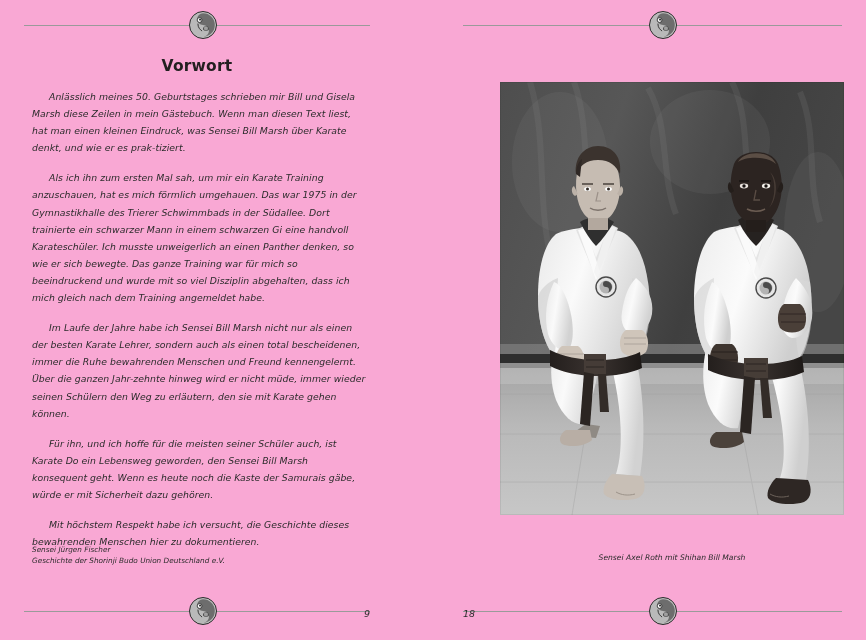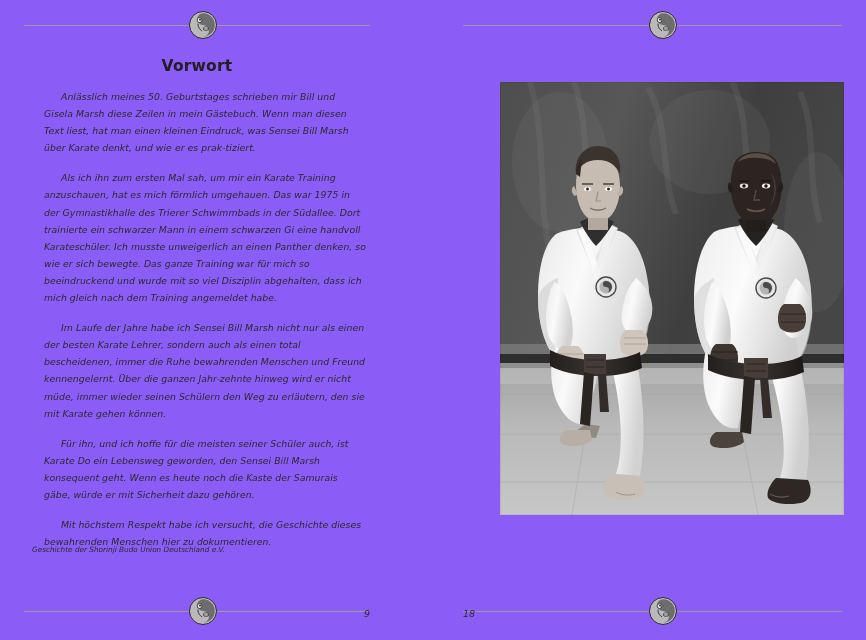--- a/index.html
+++ b/index.html
@@ -19,21 +19,21 @@
     position: relative;
     width: 866px;
     height: 640px;
     background: #ffffff;
     display: flex;
   }
   .page {
     position: relative;
     width: 433px;
     height: 640px;
-    background: #8b5cf6;
+    background: #f9a8d4;
     box-sizing: border-box;
   }
 
   
   .rule-band {
     position: absolute;
     left: 0;
     width: 433px;
     height: 30px;
   }
@@ -76,21 +76,21 @@
     color: #231f20;
   }
 
   .body-col {
     position: absolute;
     top: 88px;
     left: 32px;
     width: 334px;
   }
   .body-col p {
-    margin: 0 0 13px 12px;
+    margin: 0 0 13px 0;
     font-family: "DejaVu Sans", sans-serif;
     font-style: italic;
     font-size: 9.3px;
     line-height: 17.1px;
     text-indent: 17px;
     text-align: left;
     color: #2b2b2b;
     letter-spacing: 0.05px;
   }
 
@@ -170,20 +170,21 @@
 
     <div class="body-col">
       <p>Anlässlich meines 50. Geburtstages schrieben mir Bill und Gisela Marsh diese Zeilen in mein Gästebuch. Wenn man diesen Text liest, hat man einen kleinen Eindruck, was Sensei Bill Marsh über Karate denkt, und wie er es prak-tiziert.</p>
       <p>Als ich ihn zum ersten Mal sah, um mir ein Karate Training anzuschauen, hat es mich förmlich umgehauen. Das war 1975 in der Gymnastikhalle des Trierer Schwimmbads in der Südallee. Dort trainierte ein schwarzer Mann in einem schwarzen Gi eine handvoll Karateschüler. Ich musste unweigerlich an einen Panther denken, so wie er sich bewegte. Das ganze Training war für mich so beeindruckend und wurde mit so viel Disziplin abgehalten, dass ich mich gleich nach dem Training angemeldet habe.</p>
       <p>Im Laufe der Jahre habe ich Sensei Bill Marsh nicht nur als einen der besten Karate Lehrer, sondern auch als einen total bescheidenen, immer die Ruhe bewahrenden Menschen und Freund kennengelernt. Über die ganzen Jahr-zehnte hinweg wird er nicht müde, immer wieder seinen Schülern den Weg zu erläutern, den sie mit Karate gehen können.</p>
       <p>Für ihn, und ich hoffe für die meisten seiner Schüler auch, ist Karate Do ein Lebensweg geworden, den Sensei Bill Marsh konsequent geht. Wenn es heute noch die Kaste der Samurais gäbe, würde er mit Sicherheit dazu gehören.</p>
       <p>Mit höchstem Respekt habe ich versucht, die Geschichte dieses bewahrenden Menschen hier zu dokumentieren.</p>
     </div>
 
     <div class="signature">
+      <div>Sensei Jürgen Fischer</div>
       <div>Geschichte der Shorinji Budo Union Deutschland e.V.</div>
     </div>
 
     <div class="rule-band footer-band">
       <div class="rule-line"></div>
       <div class="emblem">
         <svg viewBox="0 0 28 28" xmlns="http://www.w3.org/2000/svg">
           <circle cx="14" cy="14" r="13" fill="#b9b9b9"></circle>
           <path d="M14 1.3 A12.7 12.7 0 0 1 14 26.7 A6.35 6.35 0 0 0 14 14 A6.35 6.35 0 0 1 14 1.3 Z" fill="#6d6d6d"></path>
           <circle cx="10.3" cy="8.6" r="2.6" fill="#ffffff" stroke="#2b2b2b" stroke-width="0.9"></circle>
@@ -409,20 +410,21 @@
           <path d="M256 108 l-2 10 h6" stroke="#5a4d45" stroke-width="1.3" fill="none"></path>
           <path d="M247 127 c5 3 13 3 18 0" stroke="#6b5c52" stroke-width="1.5" fill="none"></path>
 
           <path d="M246 138 h20 v12 h-20 z" fill="#241e1b"></path>
         </g>
 
         <rect x="0" y="0" width="344" height="433" fill="none" stroke="#000000" stroke-opacity="0.07" stroke-width="2"></rect>
       </svg>
     </div>
 
+    <div class="caption">Sensei Axel Roth mit Shihan Bill Marsh</div>
 
     <div class="rule-band footer-band">
       <div class="rule-line"></div>
       <div class="emblem">
         <svg viewBox="0 0 28 28" xmlns="http://www.w3.org/2000/svg">
           <circle cx="14" cy="14" r="13" fill="#b9b9b9"></circle>
           <path d="M14 1.3 A12.7 12.7 0 0 1 14 26.7 A6.35 6.35 0 0 0 14 14 A6.35 6.35 0 0 1 14 1.3 Z" fill="#6d6d6d"></path>
           <circle cx="10.3" cy="8.6" r="2.6" fill="#ffffff" stroke="#2b2b2b" stroke-width="0.9"></circle>
           <circle cx="10.8" cy="8.2" r="1.1" fill="#2b2b2b"></circle>
           <path d="M8.5 12.5 C8.5 17 11 19 13 20.5" stroke="#2b2b2b" stroke-width="1" fill="none"></path>

